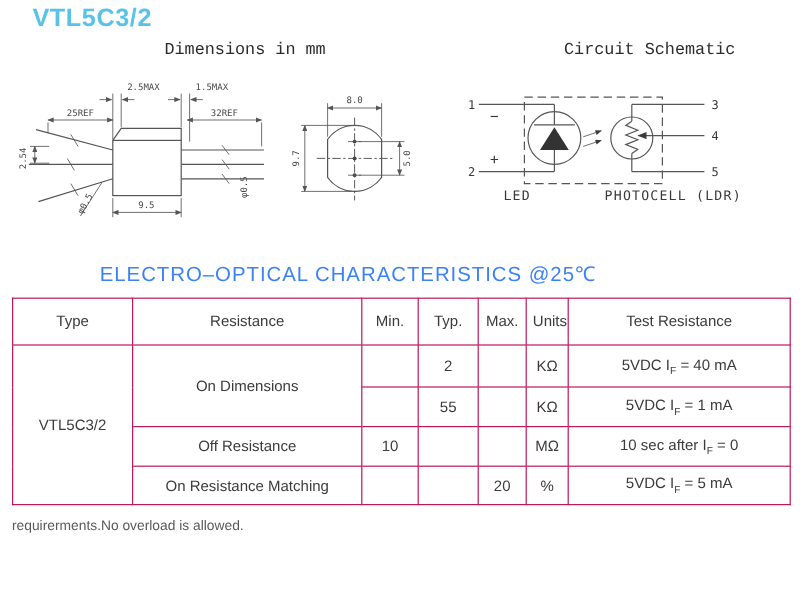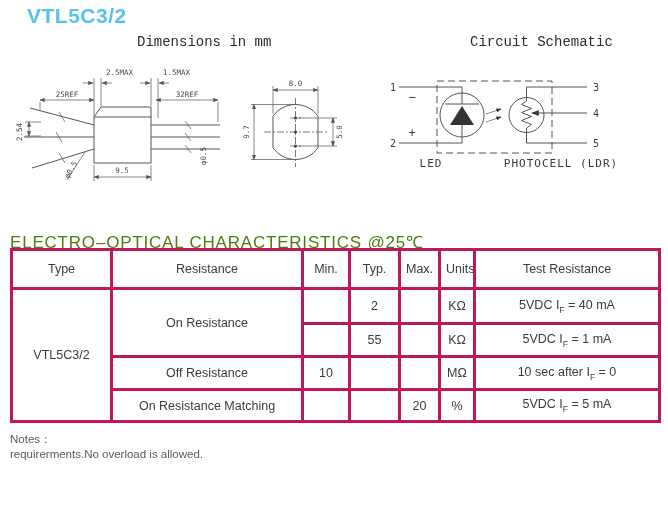--- a/index.html
+++ b/index.html
@@ -26,30 +26,30 @@
   svg .sch-label { font-size:11px; fill:#3a3a3a; letter-spacing:1px; }
   svg .pol { font-size:12px; fill:#3a3a3a; }
   svg line, svg path.ln, svg rect.ln, svg polyline, svg circle.ln {
     stroke:#555; stroke-width:1; fill:none;
   }
   svg .dash { stroke-dasharray:7 2 2 2; stroke-width:0.8; }
   svg .boxdash { stroke-dasharray:7 4; }
   svg .thin { stroke-width:0.7; }
 
   .table-heading {
-    left:10px; top:216px; width:560px; 
-    font-size:17px; color:#4d7c0f; letter-spacing:0.8px;margin-top:14px;
+    left:10px; top:216px; width:560px; text-align:center;
+    font-size:17px; color:#3b82f6; letter-spacing:0.8px;
   }
   table.spec {
     position:absolute; left:10px; top:248px; width:648px;
     border-collapse:collapse; table-layout:fixed;
     font-size:12.5px; color:#3b3b3b;
   }
   .spec td, .spec th {
-    border:3px solid #be185d; text-align:center; vertical-align:middle;
+    border:1px solid #be185d; text-align:center; vertical-align:middle;
     font-weight:normal; padding:0 5px; overflow:hidden;
   }
   .h39{height:39px}.h35{height:35px}.h33{height:33px}.h32{height:32px}
   .spec sub { font-size:8.5px; }
 
   .notes { left:10px; top:432px; width:650px; font-size:11.5px; color:#5a5a5a; line-height:15px; }
 </style>
 </head>
 <body>
 
@@ -204,21 +204,21 @@
     <th>Type</th>
     <th>Resistance</th>
     <th>Min.</th>
     <th>Typ.</th>
     <th>Max.</th>
     <th>Units</th>
     <th>Test Resistance</th>
   </tr>
   <tr class="h35">
     <td rowspan="4">VTL5C3/2</td>
-    <td rowspan="2">On Resistance</td>
+    <td rowspan="2">On Dimensions</td>
     <td></td>
     <td>2</td>
     <td></td>
     <td>KΩ</td>
     <td><span>5VDC I</span><sub>F</sub><span> = 40 mA</span></td>
   </tr>
   <tr class="h33">
     <td></td>
     <td>55</td>
     <td></td>
@@ -238,15 +238,14 @@
     <td></td>
     <td></td>
     <td>20</td>
     <td>%</td>
     <td><span>5VDC I</span><sub>F</sub><span> = 5 mA</span></td>
   </tr>
 </tbody>
   </table>
 
 <div class="abs notes">
-  <div>Notes：</div>
   <div>requirerments.No overload is allowed.</div>
 </div>
 
 </body></html>

